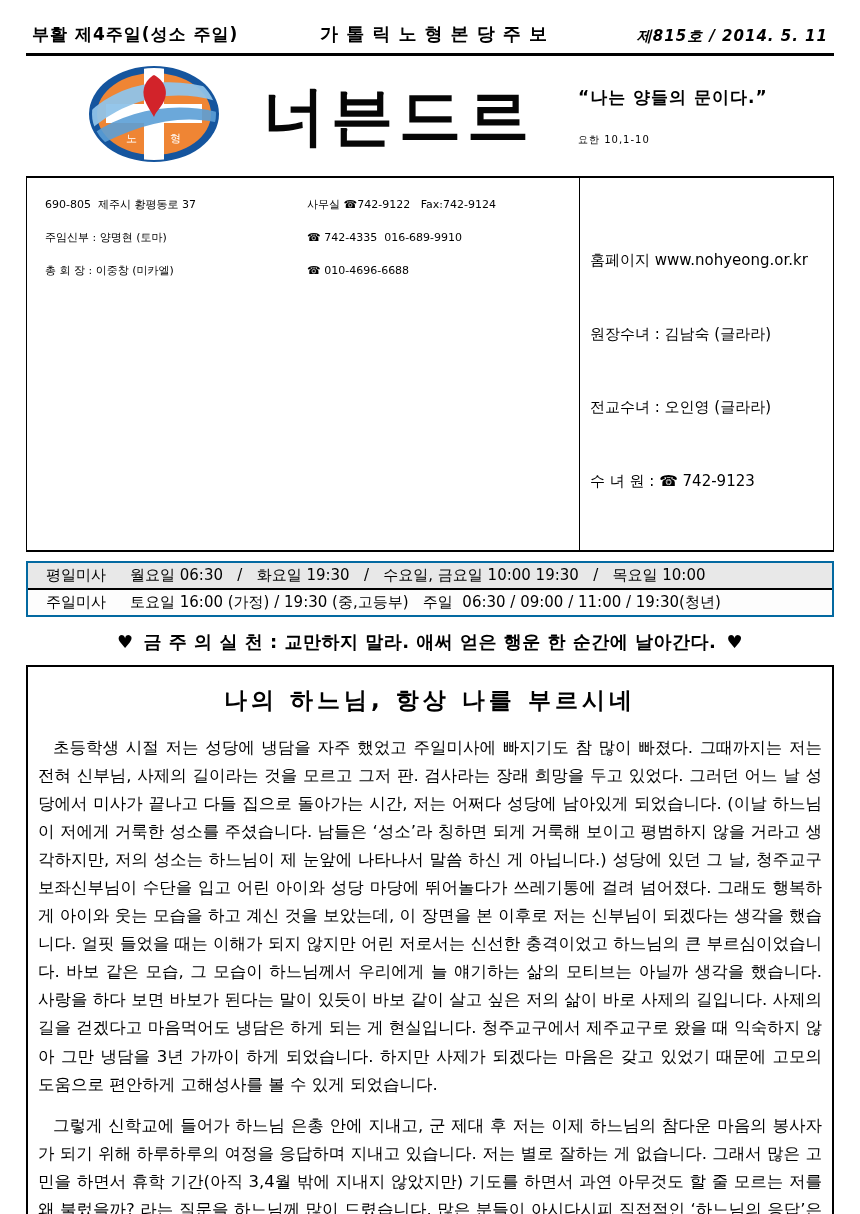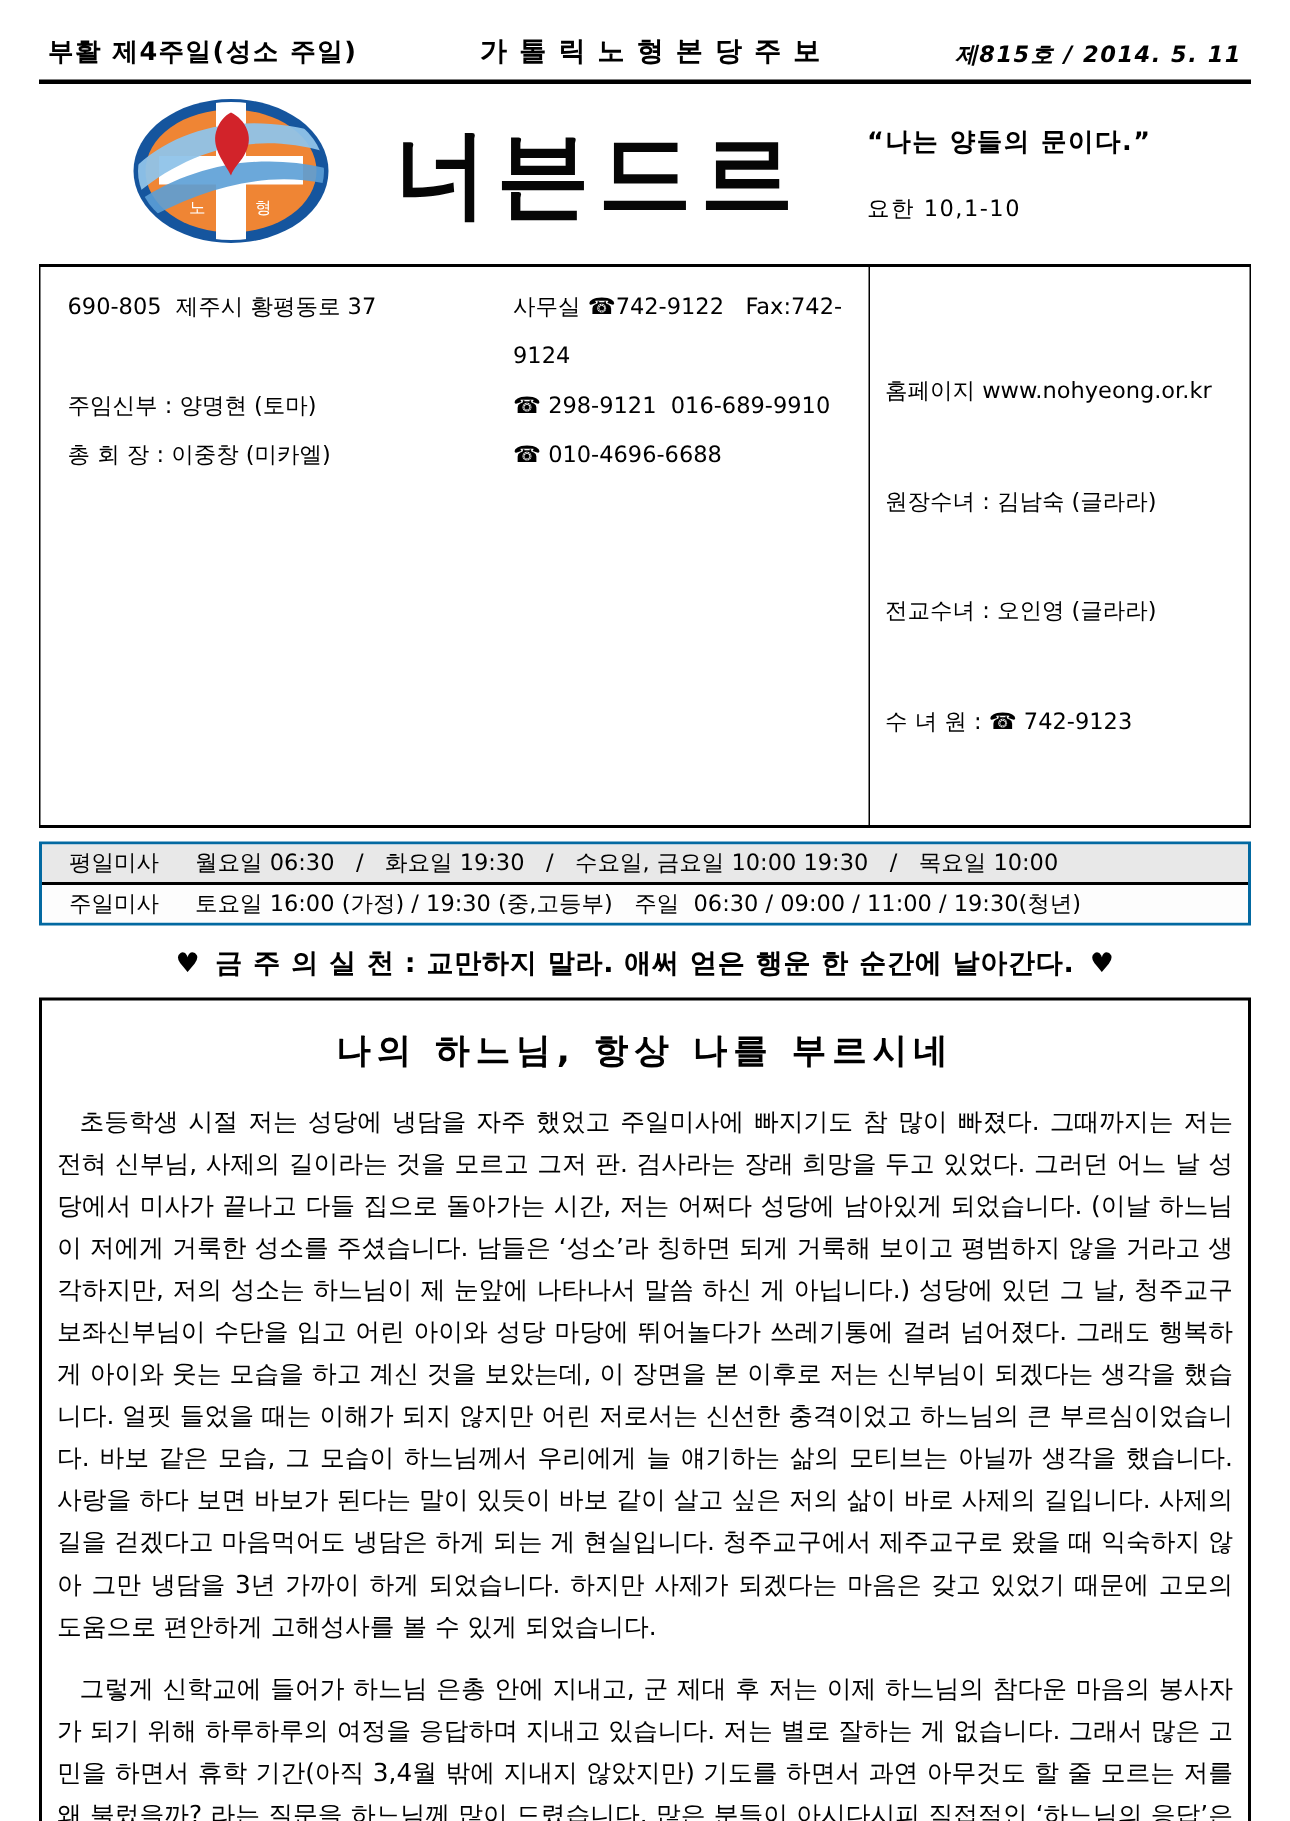--- a/index.html
+++ b/index.html
@@ -23,29 +23,29 @@
   
   .masthead { display: flex; align-items: center; padding: 10px 4px 8px; height: 118px; }
   .logo-wrap { margin-left: 58px; width: 132px; flex: 0 0 auto; }
   .mast-title {
     flex: 1; text-align: center;
     font-size: 62px; font-weight: 900; letter-spacing: 6px;
     transform: scaleY(1.04); color: #060606; white-space: nowrap;
   }
   .mast-quote { width: 252px; flex: 0 0 auto; text-align: left; }
   .mast-quote .q  { font-size: 17px; font-weight: bold; letter-spacing: 1px; }
-  .mast-quote .qr { font-size: 15px; margin-top: 24px; letter-spacing: 1px; }
+  .mast-quote .qr { font-size: 10px; margin-top: 24px; letter-spacing: 1px; }
 
   
   .info-box {
     display: flex; border: 2px solid #000; border-left-width: 1px; border-right-width: 1px;
     margin-top: 2px;
   }
   .info-left { flex: 1; padding: 10px 6px 10px 18px; }
-  .info-row { display: flex; line-height: 33px; font-size: 15px; white-space: pre-wrap; gap: 35px; }
+  .info-row { display: flex; line-height: 33px; font-size: 11px; white-space: pre-wrap; }
   .info-row .c1 { width: 262px; }
   .info-row .c2 { flex: 1; }
   .info-right {
     width: 254px; border-left: 1px solid #000;
     padding: 21px 6px 8px 10px; font-size: 15px; line-height: 24.5px; white-space: pre-wrap;
   }
 
   
   .schedule { border: 2px solid #0369a1; margin-top: 9px; }
   .sched-row { display: flex; padding: 3px 6px; font-size: 15px; align-items: center; }
@@ -109,21 +109,21 @@
   </div>
 
   <div class="info-box">
     <div class="info-left">
       <div class="info-row">
         <span class="c1">690-805  제주시 황평동로 37</span>
         <span class="c2">사무실 ☎742-9122   Fax:742-9124</span>
       </div>
       <div class="info-row">
         <span class="c1">주임신부 : 양명현 (토마)</span>
-        <span class="c2">☎ 298-9121  016-689-9910</span>
+        <span class="c2">☎ 742-4335  016-689-9910</span>
       </div>
       <div class="info-row">
         <span class="c1">총 회 장 : 이중창 (미카엘)</span>
         <span class="c2">☎ 010-4696-6688</span>
       </div>
     </div>
     <div class="info-right">
       <div>홈페이지 www.nohyeong.or.kr</div>
       <div>원장수녀 : 김남숙 (글라라)</div>
       <div>전교수녀 : 오인영 (글라라)</div>

